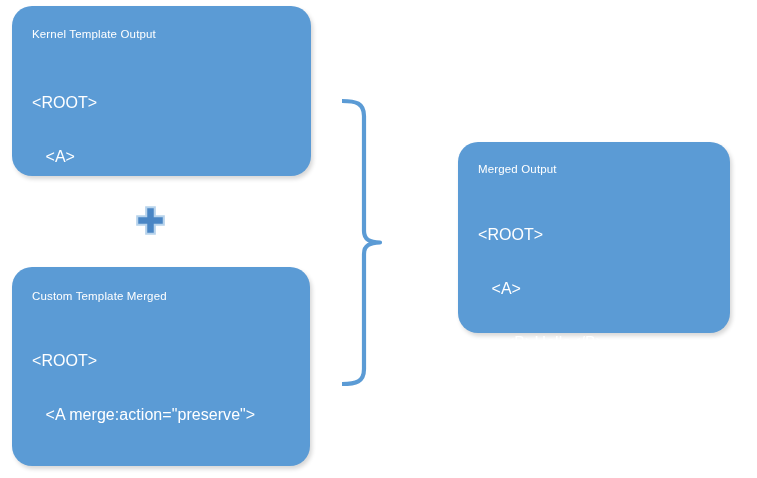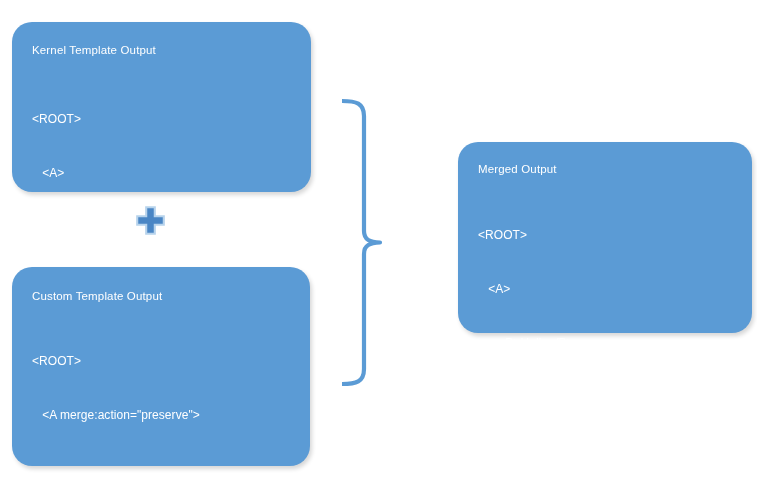--- a/index.html
+++ b/index.html
@@ -40,57 +40,57 @@
     font-size: 11.5px;
     line-height: 14px;
     font-weight: 400;
     color: #ffffff;
     letter-spacing: 0.15px;
     white-space: nowrap;
   }
 
   .panel-code {
     position: absolute;
-    font-size: 12px;
+    font-size: 16px;
     line-height: 18px;
     font-weight: 400;
     color: #ffffff;
     white-space: pre;
     letter-spacing: 0.05px;
   }
 
   .code-line {
     display: block;
     white-space: pre;
     height: 18px;
   }
 
   
   #panel-kernel {
     left: 12px;
-    top: 22px;
+    top: 6px;
     width: 299px;
     height: 170px;
   }
   #panel-kernel .panel-title { left: 20px; top: 21px; }
   #panel-kernel .panel-code  { left: 20px; top: 52px; }
 
   #panel-custom {
     left: 12px;
     top: 267px;
     width: 298px;
     height: 199px;
   }
   #panel-custom .panel-title { left: 20px; top: 22px; }
   #panel-custom .panel-code  { left: 20px; top: 49px; }
 
   #panel-merged {
     left: 458px;
     top: 142px;
-    width: 294px;
+    width: 272px;
     height: 191px;
   }
   #panel-merged .panel-title { left: 20px; top: 20px; }
   #panel-merged .panel-code  { left: 20px; top: 48px; }
 
   
   #plus-sign {
     position: absolute;
     left: 136px;
     top: 206px;
@@ -126,21 +126,21 @@
     </div>
   </div>
 
   <div id="plus-sign">
     <svg width="29" height="29" viewBox="0 0 29 29" xmlns="http://www.w3.org/2000/svg">
       <path d="M10.2 1.2 H18.8 V10.2 H27.8 V18.8 H18.8 V27.8 H10.2 V18.8 H1.2 V10.2 H10.2 Z" fill="#4A86C5" stroke="#B7D3EC" stroke-width="2.1" stroke-linejoin="miter"></path>
     </svg>
   </div>
 
   <div class="panel" id="panel-custom">
-    <div class="panel-title">Custom Template Output</div>
+    <div class="panel-title">Custom Template Merged</div>
     <div class="panel-code">
       <span class="code-line">&lt;ROOT&gt;</span>
       <span class="code-line">   &lt;A merge:action="preserve"&gt;</span>
       
       
       
       
       
     </div>
   </div>

